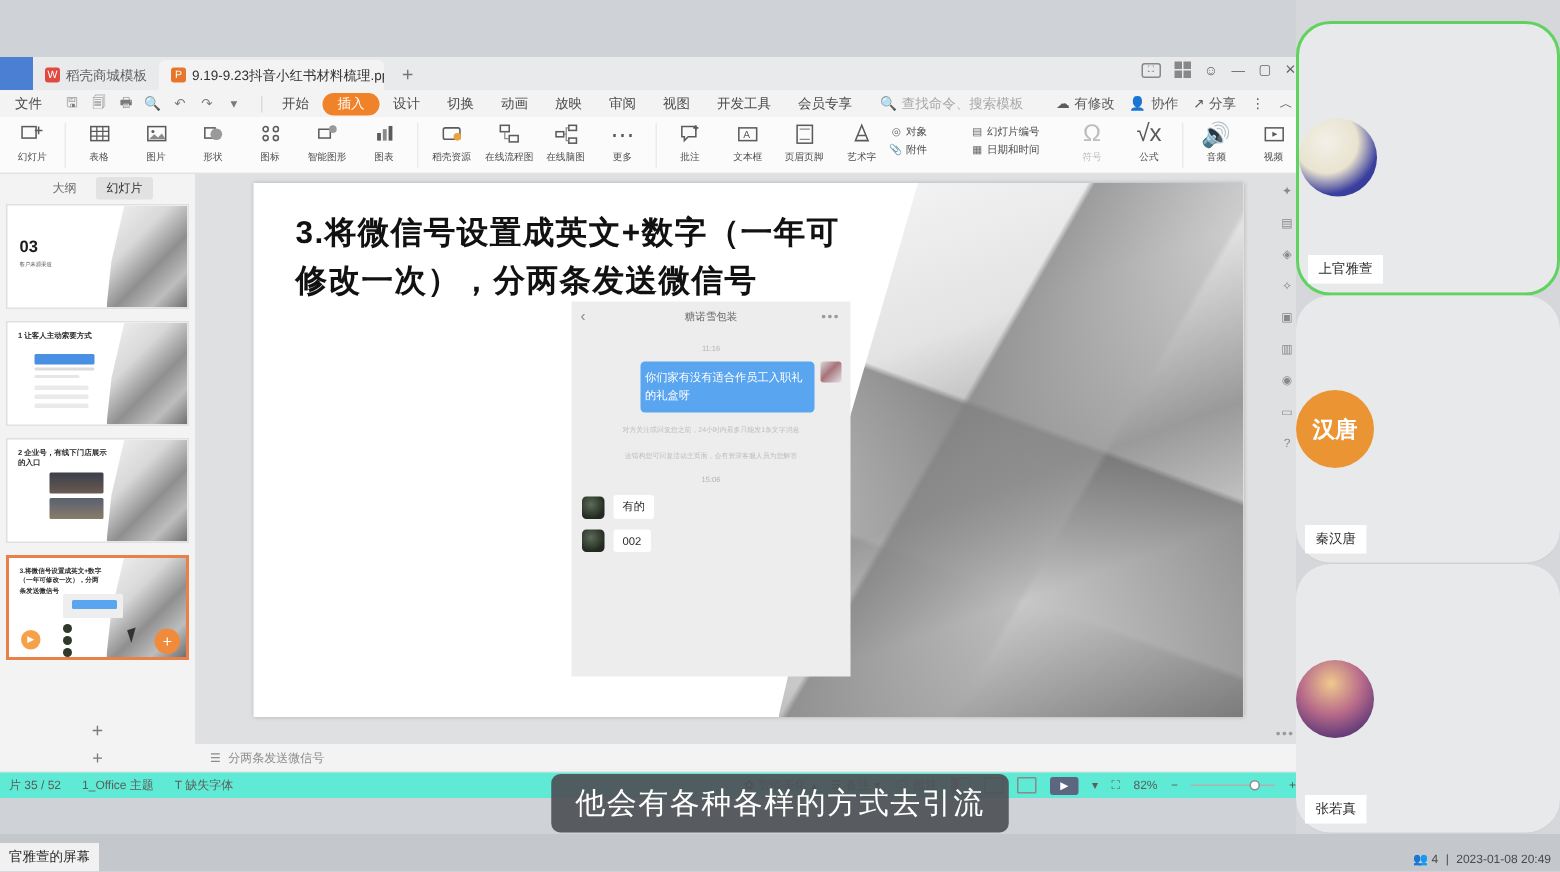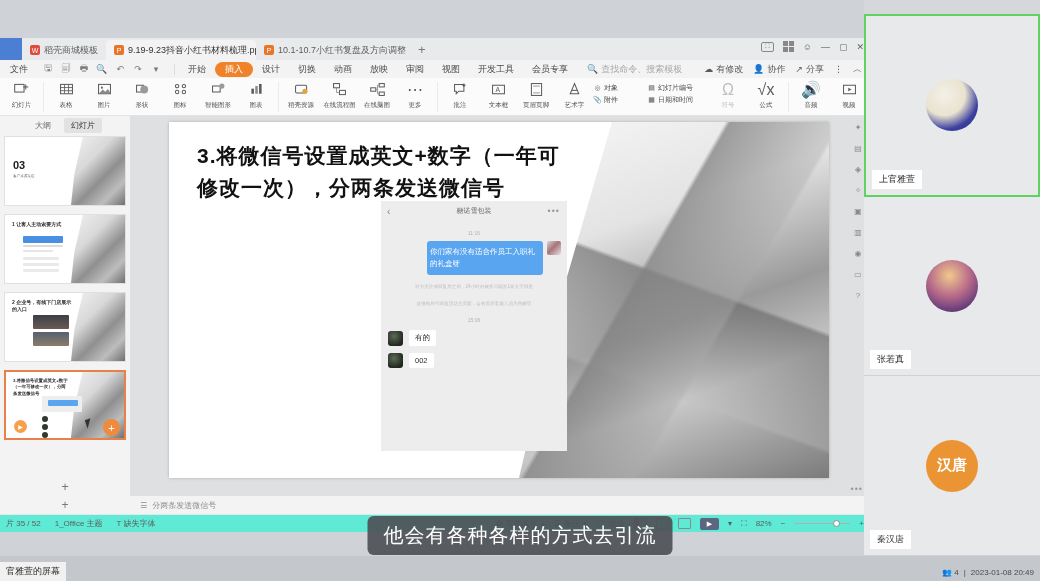--- a/index.html
+++ b/index.html
@@ -137,21 +137,21 @@
              display: flex; align-items: center; justify-content: center; font-size: 7px; }
   .slider { width: 56px; height: 1px; background: #b0b0b0; position: relative; }
   .slider .knob { position: absolute; right: 10px; top: -3px; width: 7px; height: 7px; border-radius: 50%;
                   border: 1px solid #8c8c8c; background: #fff; }
 
   
   .rail { position: absolute; right: 0; top: 0; width: 176px; height: 556px; background: #d5d7da;
           display: flex; flex-direction: column; }
   .rail-pad { height: 14px; }
   .pcard { position: relative; flex: 1; background: #e8e9ea; border-bottom: 1px solid #cfd1d4;
-           display: flex; align-items: center; justify-content: center; }
+           display: flex; align-items: center; justify-content: flex-start; border-radius: 23px; }
   .pcard.active { border: 2px solid #5fd25f; }
   .pav { width: 52px; height: 52px; border-radius: 50%; }
   .pav.a1 { background: radial-gradient(circle at 35% 30%, #f2f0e8, #e9e3cf 42%, #3b3f9e 70%, #2b2f8a); }
   .pav.a2 { background: #eb9434; display: flex; align-items: center; justify-content: center;
             color: #fff; font-size: 15px; font-weight: bold; }
   .pav.a3 { background: radial-gradient(circle at 45% 30%, #f0c98d, #b76a8a 45%, #6a3f7a 75%, #40264f); }
   .pav.a4 { background: radial-gradient(circle at 40% 40%, #e8eef2, #cdd8df 40%, #e0a85a 55%, #c9d4dc 75%); }
   .pname { position: absolute; left: 6px; bottom: 6px; background: #fff; color: #2b2b2b;
            font-size: 9px; padding: 3px 7px; }
 
@@ -176,24 +176,20 @@
     <div class="tabstrip">
       <div class="tab-home"></div>
       <div class="tab">
         <span class="favicon fav-red">W</span>
         <span>稻壳商城模板</span>
       </div>
       <div class="tab active">
         <span class="favicon fav-orange">P</span>
         <span>9.19-9.23抖音小红书材料梳理.pptx</span>
 
-      </div>
-      <div class="tab">
-        <span class="favicon fav-orange">P</span>
-        <span>10.1-10.7小红书复盘及方向调整</span>
       </div>
       <div class="tab-plus">+</div>
       <div class="winbtns">
         <span class="wb-box">⛶</span>
         <span class="wb-grid">
             <i></i>
             <i></i>
             <i></i>
             <i></i>
           </span>
@@ -616,28 +612,28 @@
 
   <div class="cursor"></div>
 
   <div class="rail">
     <div class="rail-pad"></div>
     <div class="pcard active">
       <div class="pav a1"></div>
       <div class="pname">上官雅萱</div>
     </div>
     <div class="pcard">
+      <div class="pav a2">
+        <span>汉唐</span>
+      </div>
+      <div class="pname">秦汉唐</div>
+    </div>
+    <div class="pcard">
       <div class="pav a3"></div>
       <div class="pname">张若真</div>
-    </div>
-    <div class="pcard">
-      <div class="pav a2">
-        <span>汉唐</span>
-      </div>
-      <div class="pname">秦汉唐</div>
     </div>
   </div>
 
   <div class="subtitle">他会有各种各样的方式去引流</div>
 
   <div class="bottombar">
     <div class="bb-left">官雅萱的屏幕</div>
     <div class="bb-right">
       <span class="ppl">
         <span>👥</span>

